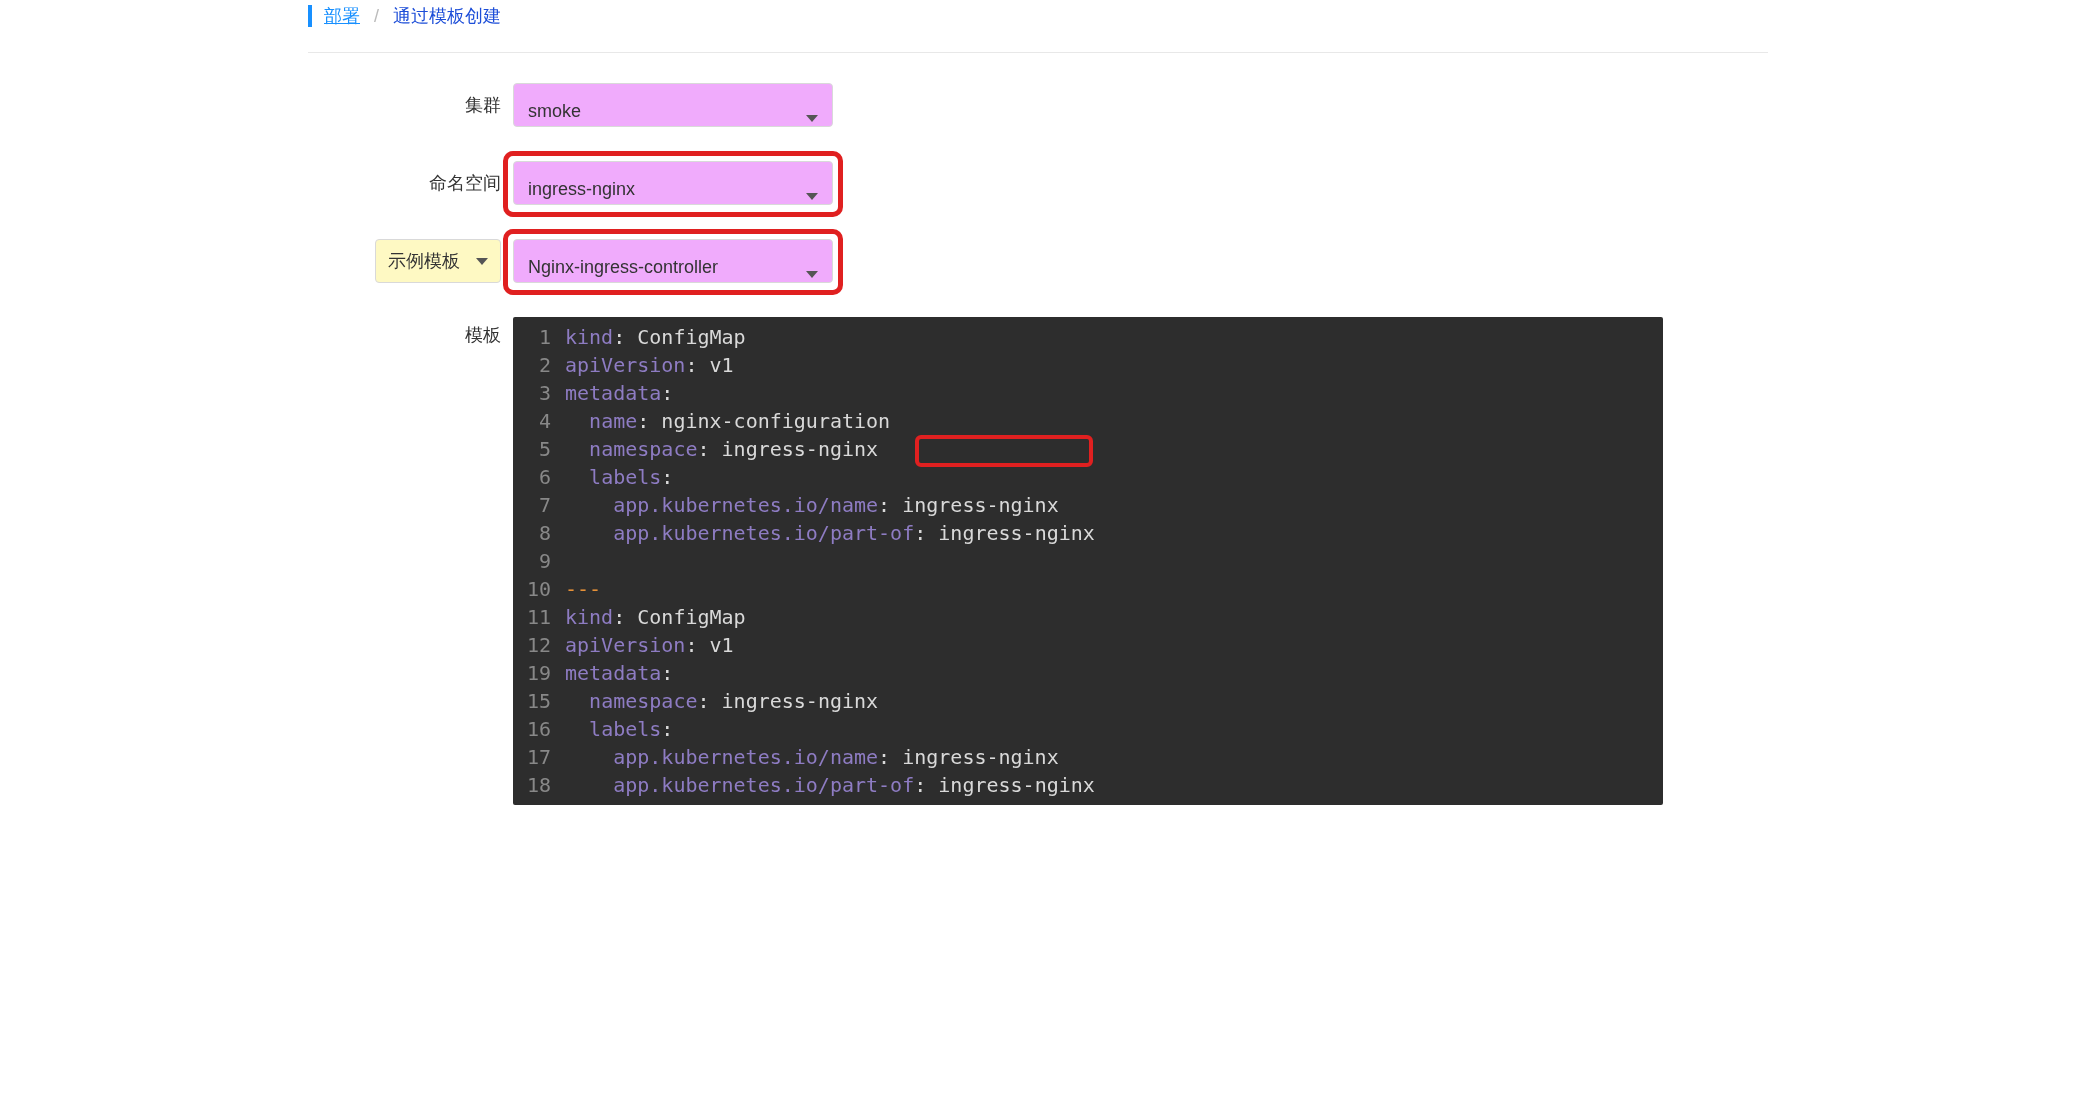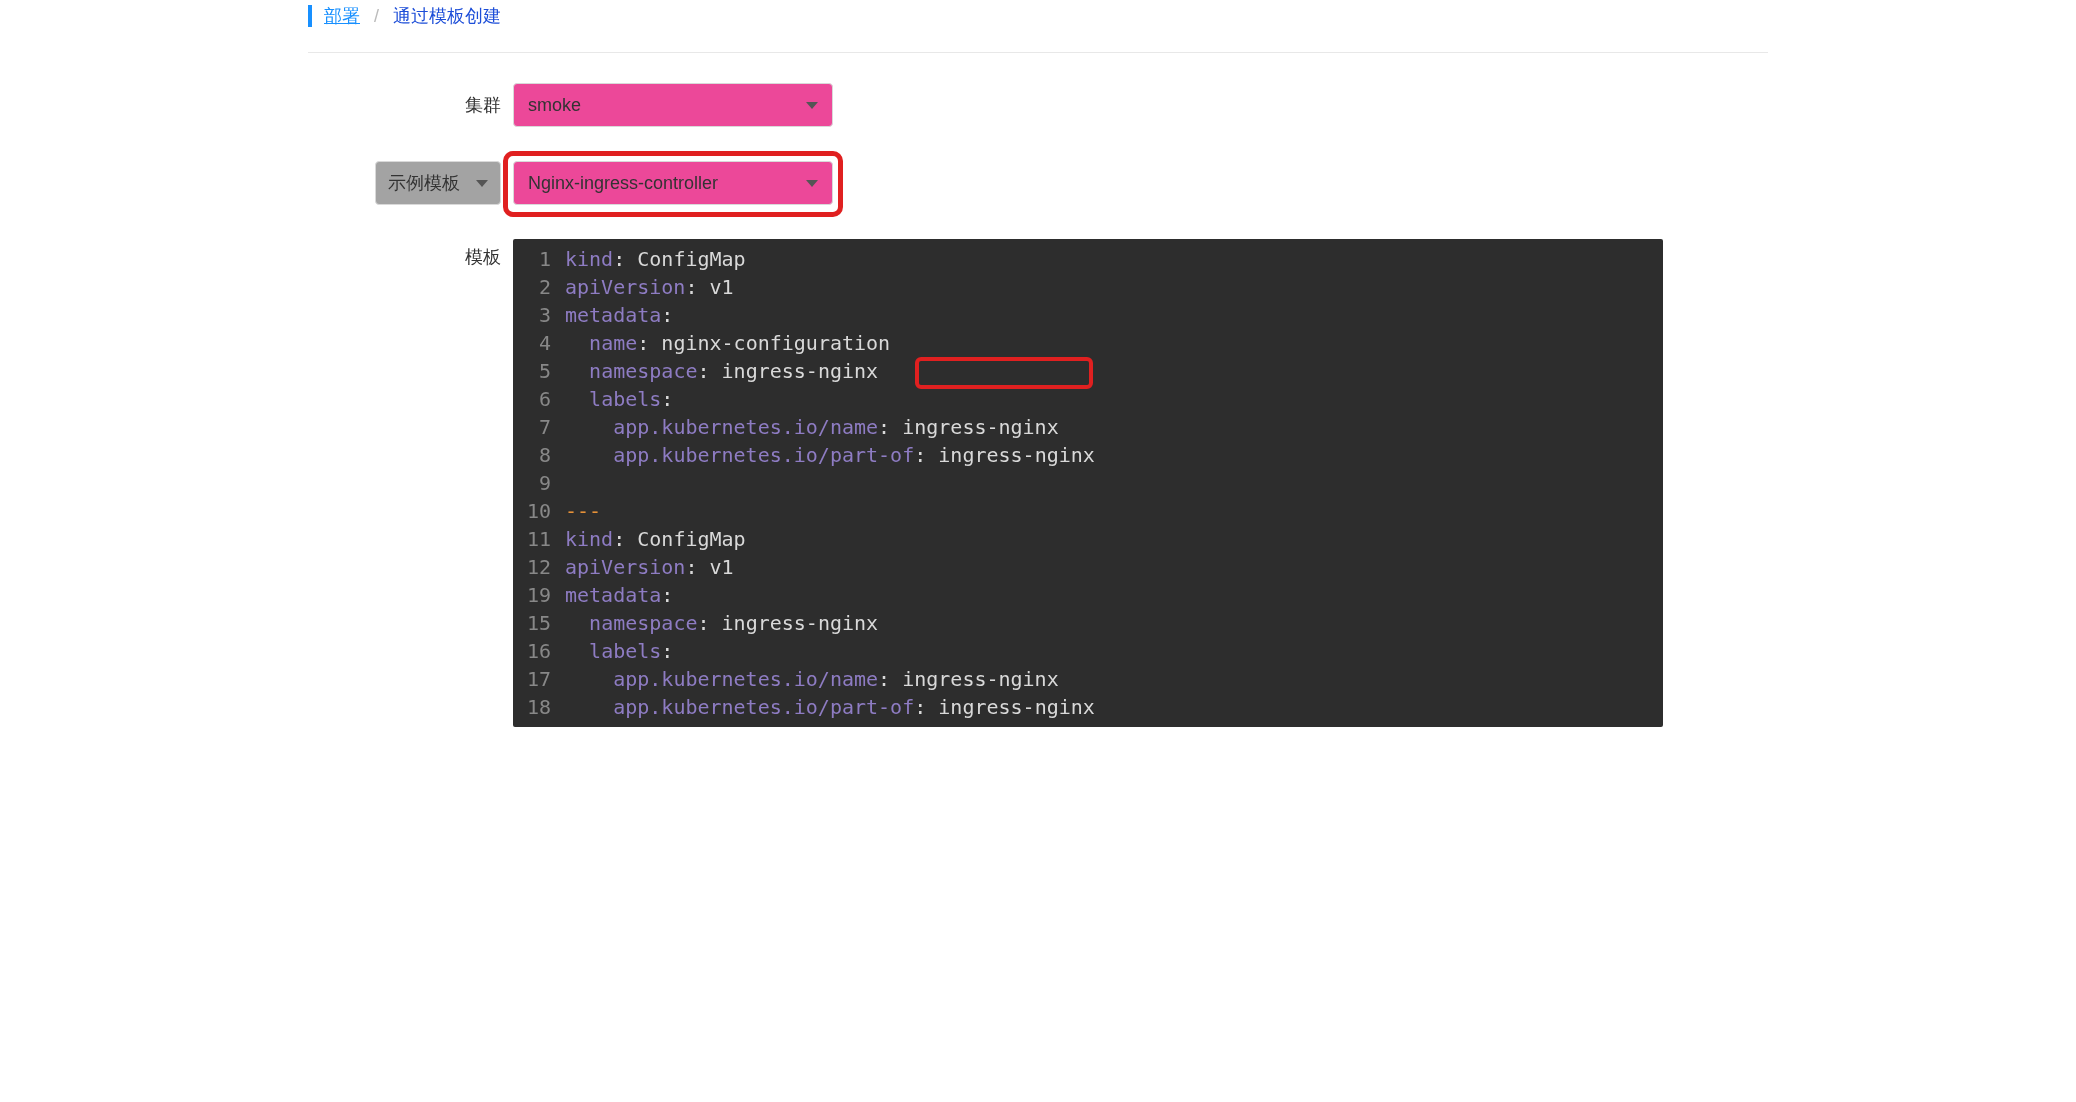--- a/index.html
+++ b/index.html
@@ -13,26 +13,26 @@
   .breadcrumb-sep { color: #bbb; margin: 0 14px; }
   .breadcrumb-current { color: #1d4ed8; }
 
   
   .form-row { display: flex; align-items: center; margin-bottom: 34px; }
   .form-label-wrap { width: 205px; display: flex; justify-content: flex-end; padding-right: 12px; }
   .form-label { font-size: 18px; color: #333; white-space: nowrap; }
   .form-label-top { align-self: flex-start; padding-top: 6px; }
 
   
-  .dropdown { position: relative; width: 320px; height: 44px; border: 1px solid #d9d9d9; border-radius: 4px; display: flex; align-items: center; padding: 16px 14px; background: #ec4899; cursor: pointer; }
+  .dropdown { position: relative; width: 320px; height: 44px; border: 1px solid #d9d9d9; border-radius: 4px; display: flex; align-items: flex-end; padding: 4px 14px; background: #f0abfc; cursor: pointer; }
   .dropdown-text { font-size: 18px; color: #333; flex: 1; text-align: left; }
   .caret { width: 0; height: 0; border-left: 6px solid transparent; border-right: 6px solid transparent; border-top: 7px solid #555; margin-left: 8px; }
 
   
-  .sample-label-dd { width: 126px; height: 44px; border: 1px solid #d9d9d9; border-radius: 4px; display: flex; align-items: center; padding: 0 12px; background: #a3a3a3; cursor: pointer; justify-content: space-between; }
+  .sample-label-dd { width: 126px; height: 44px; border: 1px solid #d9d9d9; border-radius: 4px; display: flex; align-items: center; padding: 0 12px; background: #fef9c3; cursor: pointer; justify-content: space-between; }
   .sample-label-dd .txt { font-size: 18px; color: #333; }
 
   
   .hl-wrap { position: relative; display: inline-block; }
   .hl-border { position: absolute; top: -10px; left: -10px; right: -10px; bottom: -12px; border: 5px solid #e02020; border-radius: 10px; pointer-events: none; }
 
   
   .editor { background: #2d2d2d; color: #ddd; font-family: "SF Mono", Menlo, Consolas, monospace; font-size: 20px; line-height: 1.4; border-radius: 2px; padding: 6px 0 6px 0; width: 1150px; position: relative; }
   .line { display: flex; align-items: flex-start; padding: 0; white-space: pre; position: relative; }
   .gutter { width: 52px; text-align: right; padding-right: 14px; color: #888; user-select: none; flex: none; }
@@ -59,20 +59,32 @@
   <div class="form-row">
     <div class="form-label-wrap">
       <span class="form-label">集群</span>
     </div>
     <div class="dropdown">
       <span class="dropdown-text">smoke</span>
       <span class="caret"></span>
     </div>
   </div>
 
+  <div class="form-row">
+    <div class="form-label-wrap">
+      <span class="form-label">命名空间</span>
+    </div>
+    <div class="hl-wrap">
+      <div class="dropdown">
+        <span class="dropdown-text">ingress-nginx</span>
+        <span class="caret"></span>
+      </div>
+      <div class="hl-border"></div>
+    </div>
+  </div>
 
   <div class="form-row">
     <div class="form-label-wrap" style="justify-content:flex-end; padding-right:12px;">
       <div class="sample-label-dd">
         <span class="txt">示例模板</span>
         <span class="caret"></span>
       </div>
     </div>
     <div class="hl-wrap">
       <div class="dropdown">

